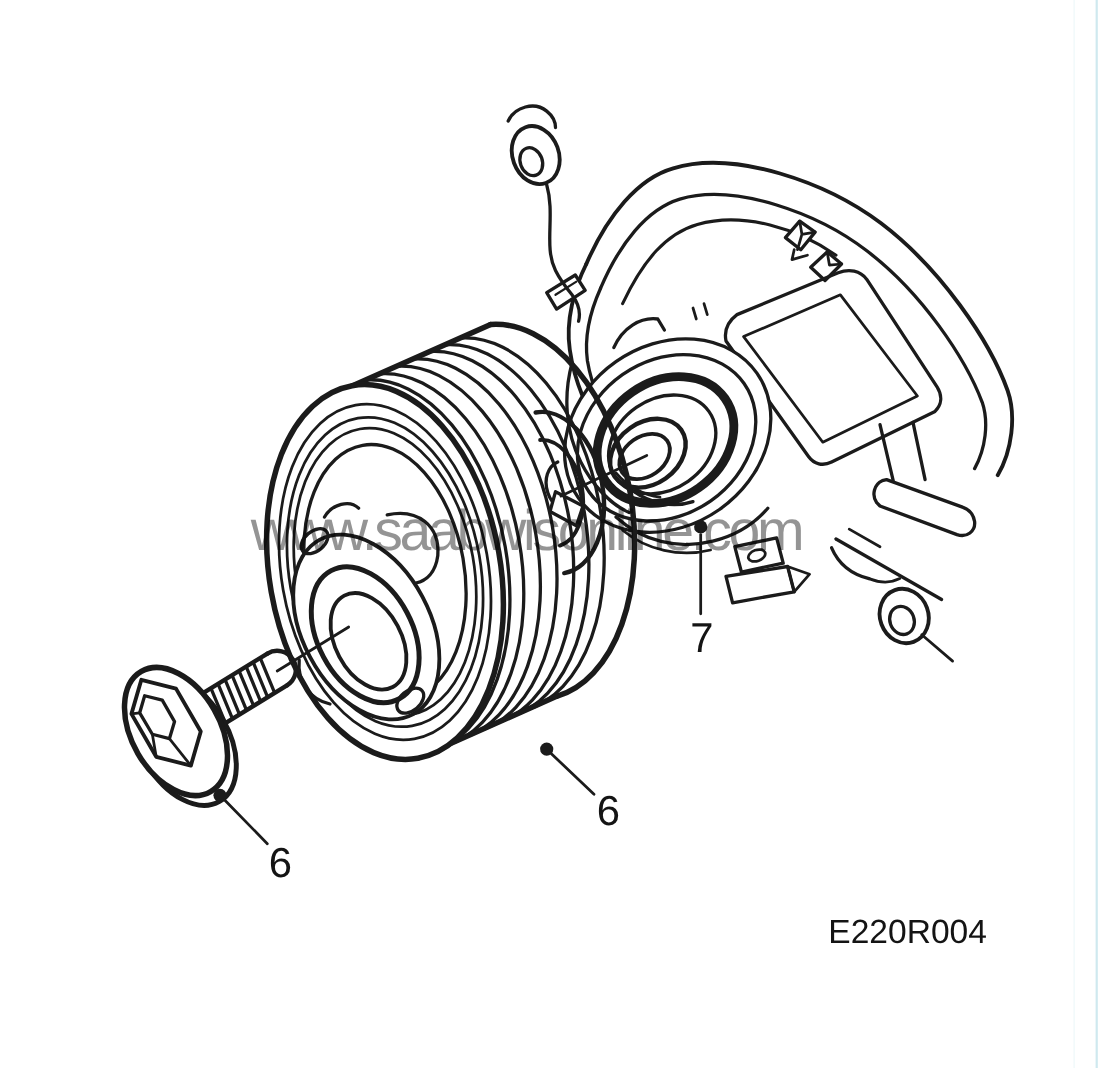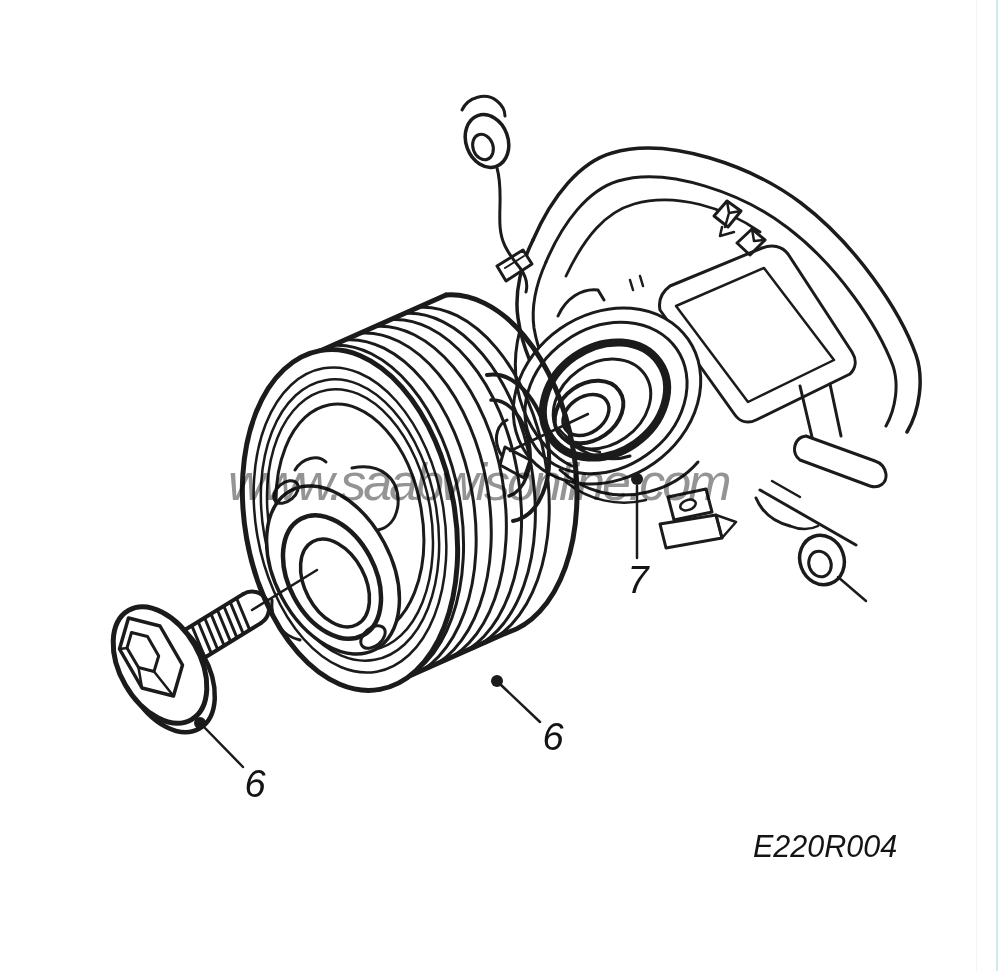--- a/index.html
+++ b/index.html
@@ -1,20 +1,19 @@
 <!DOCTYPE html>
 <html><head>
 <meta charset="utf-8">
 <style>
   html,body { margin:0; padding:0; background:#ffffff; }
   .scene {
     position:relative; width:1000px; height:971px;
     background:#ffffff; overflow:hidden;
     font-family:"Liberation Sans", sans-serif;
-    font-style:italic;
   }
   .scene svg { position:absolute; left:0; top:0; }
   .ln  { fill:none; stroke:#1b1b1b; stroke-linecap:round; stroke-linejoin:round; }
   .wh  { fill:#ffffff; stroke:#1b1b1b; stroke-linecap:round; stroke-linejoin:round; }
   .callout-label { font-size:38px; fill:#141414; text-anchor:middle; }
   .fig-code { font-size:30.5px; fill:#141414; }
   .watermark {
     font-size:52px; letter-spacing:-3px; fill:#8c8c8c;
     mix-blend-mode:multiply; opacity:.93;
   }

